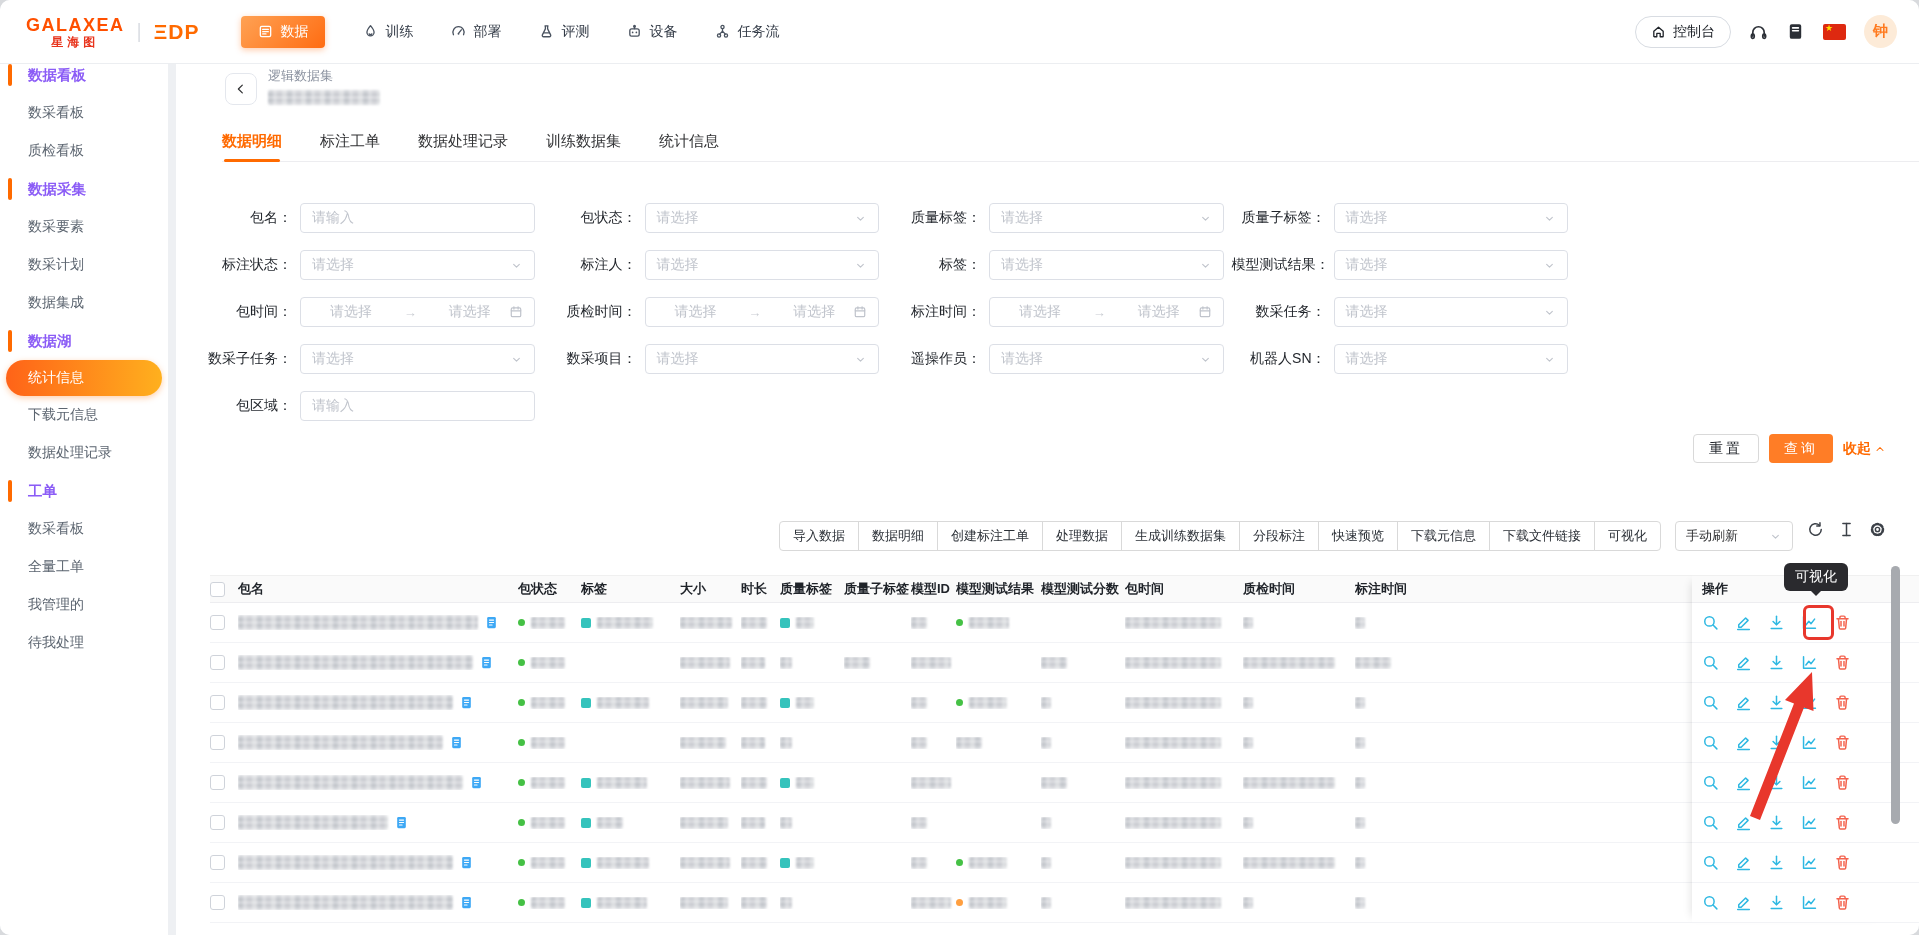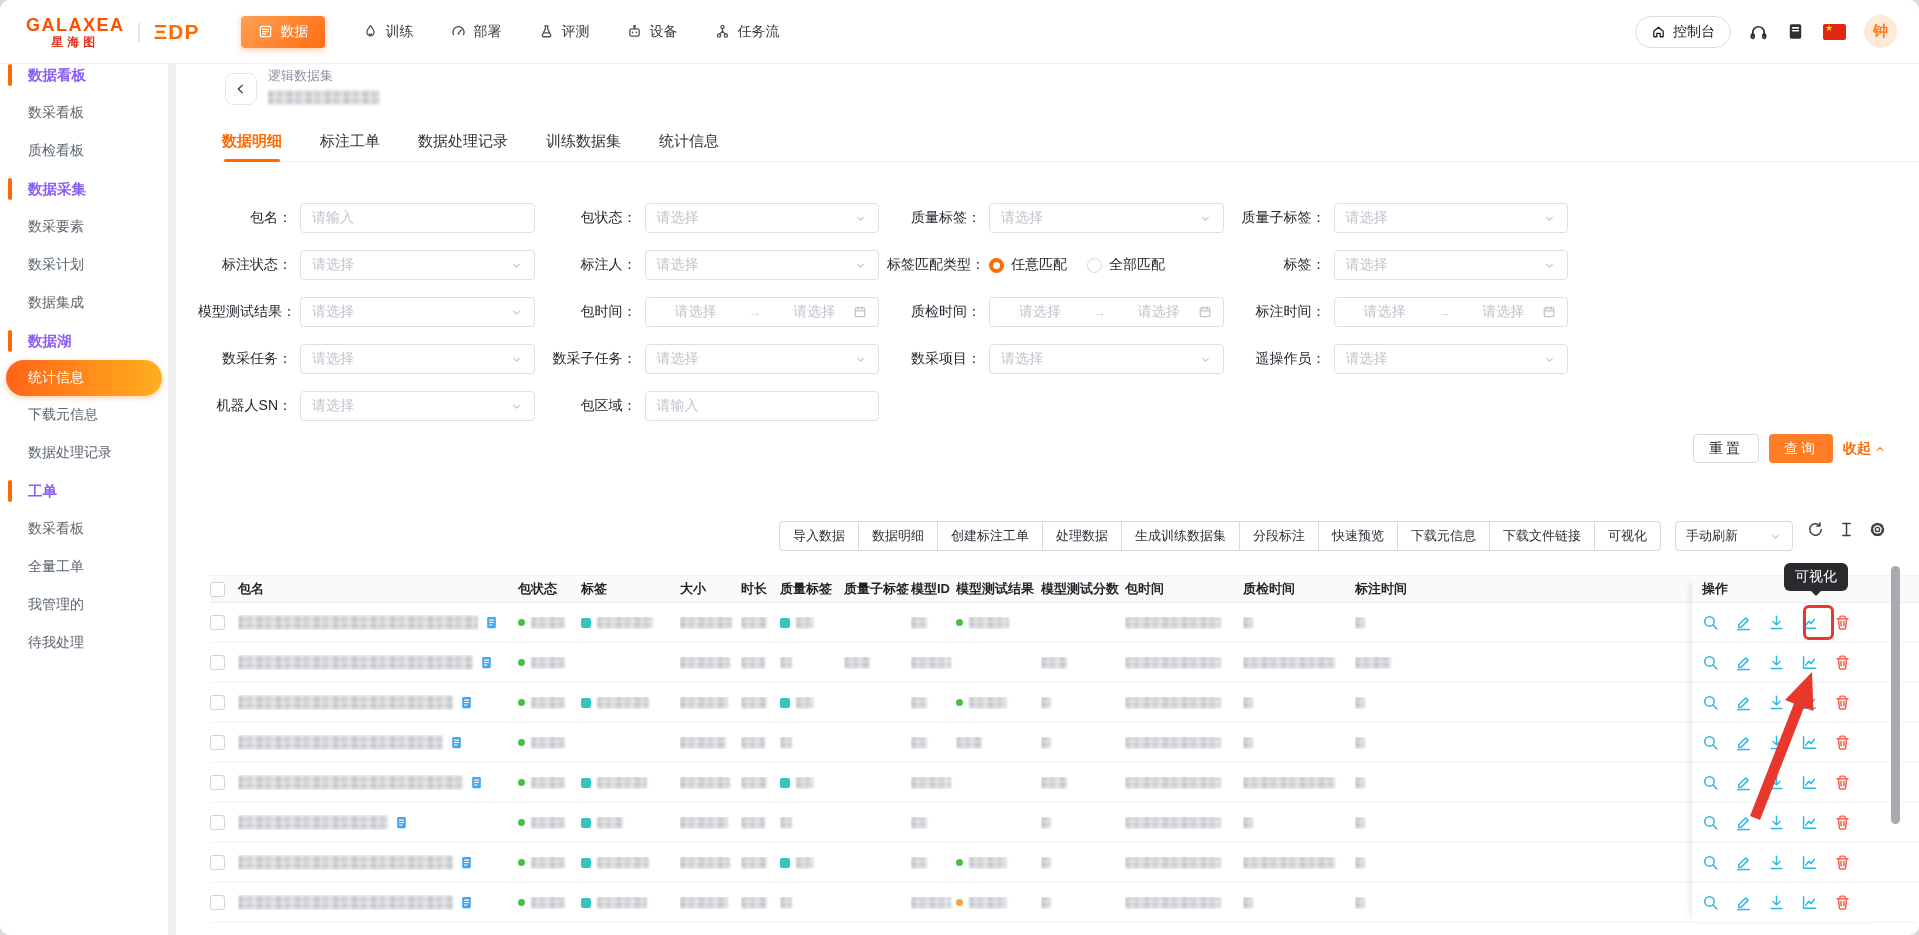--- a/index.html
+++ b/index.html
@@ -348,33 +348,20 @@
           <div class="box">
             <span class="ph">请选择</span>
             <span class="icon caret">
               <svg viewBox="0 0 16 16" fill="none" stroke="currentColor" stroke-width="1.4" stroke-linecap="round" stroke-linejoin="round">
                 <polyline points="4.5,6.5 8,10 11.5,6.5"></polyline>
               </svg>
             </span>
           </div>
         </div>
         <div class="field">
-          <span class="lbl">标签匹配类型</span>
-          <div class="radios">
-            <span class="radio-opt">
-              <span class="radio sel"></span>
-              <span class="rlbl">任意匹配</span>
-            </span>
-            <span class="radio-opt">
-              <span class="radio"></span>
-              <span class="rlbl">全部匹配</span>
-            </span>
-          </div>
-        </div>
-        <div class="field">
           <span class="lbl">标签</span>
           <div class="box">
             <span class="ph">请选择</span>
             <span class="icon caret">
               <svg viewBox="0 0 16 16" fill="none" stroke="currentColor" stroke-width="1.4" stroke-linecap="round" stroke-linejoin="round">
                 <polyline points="4.5,6.5 8,10 11.5,6.5"></polyline>
               </svg>
             </span>
           </div>
         </div>

